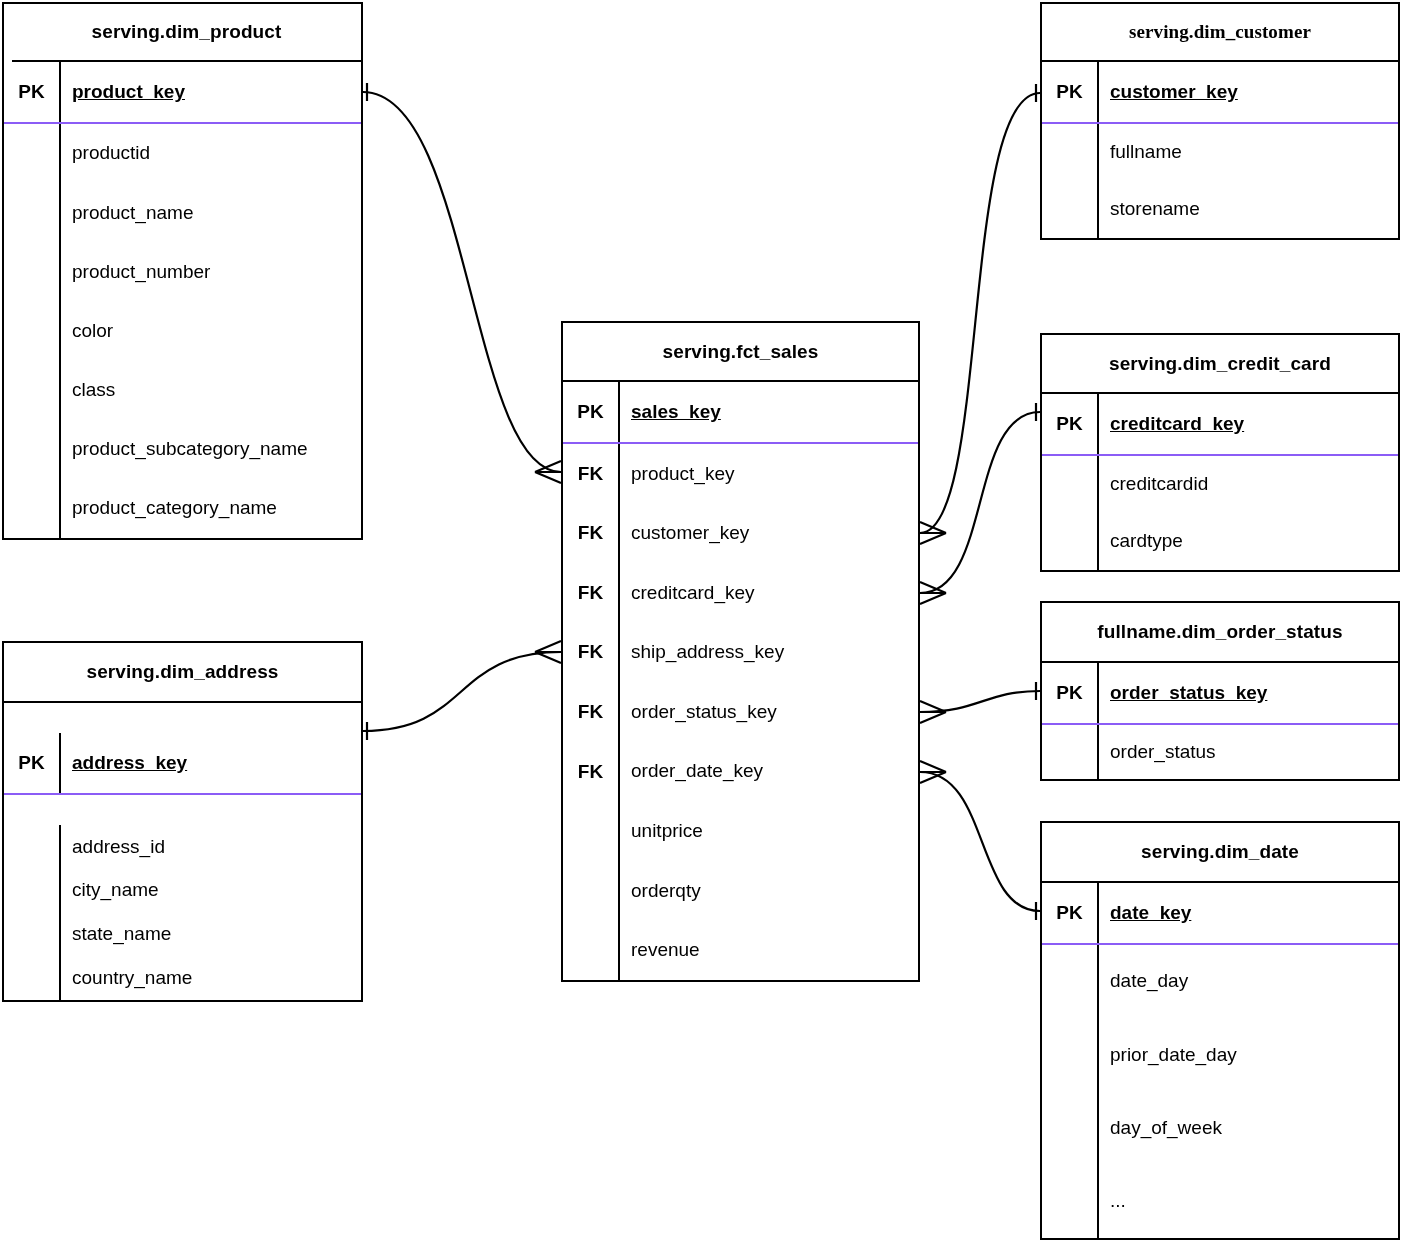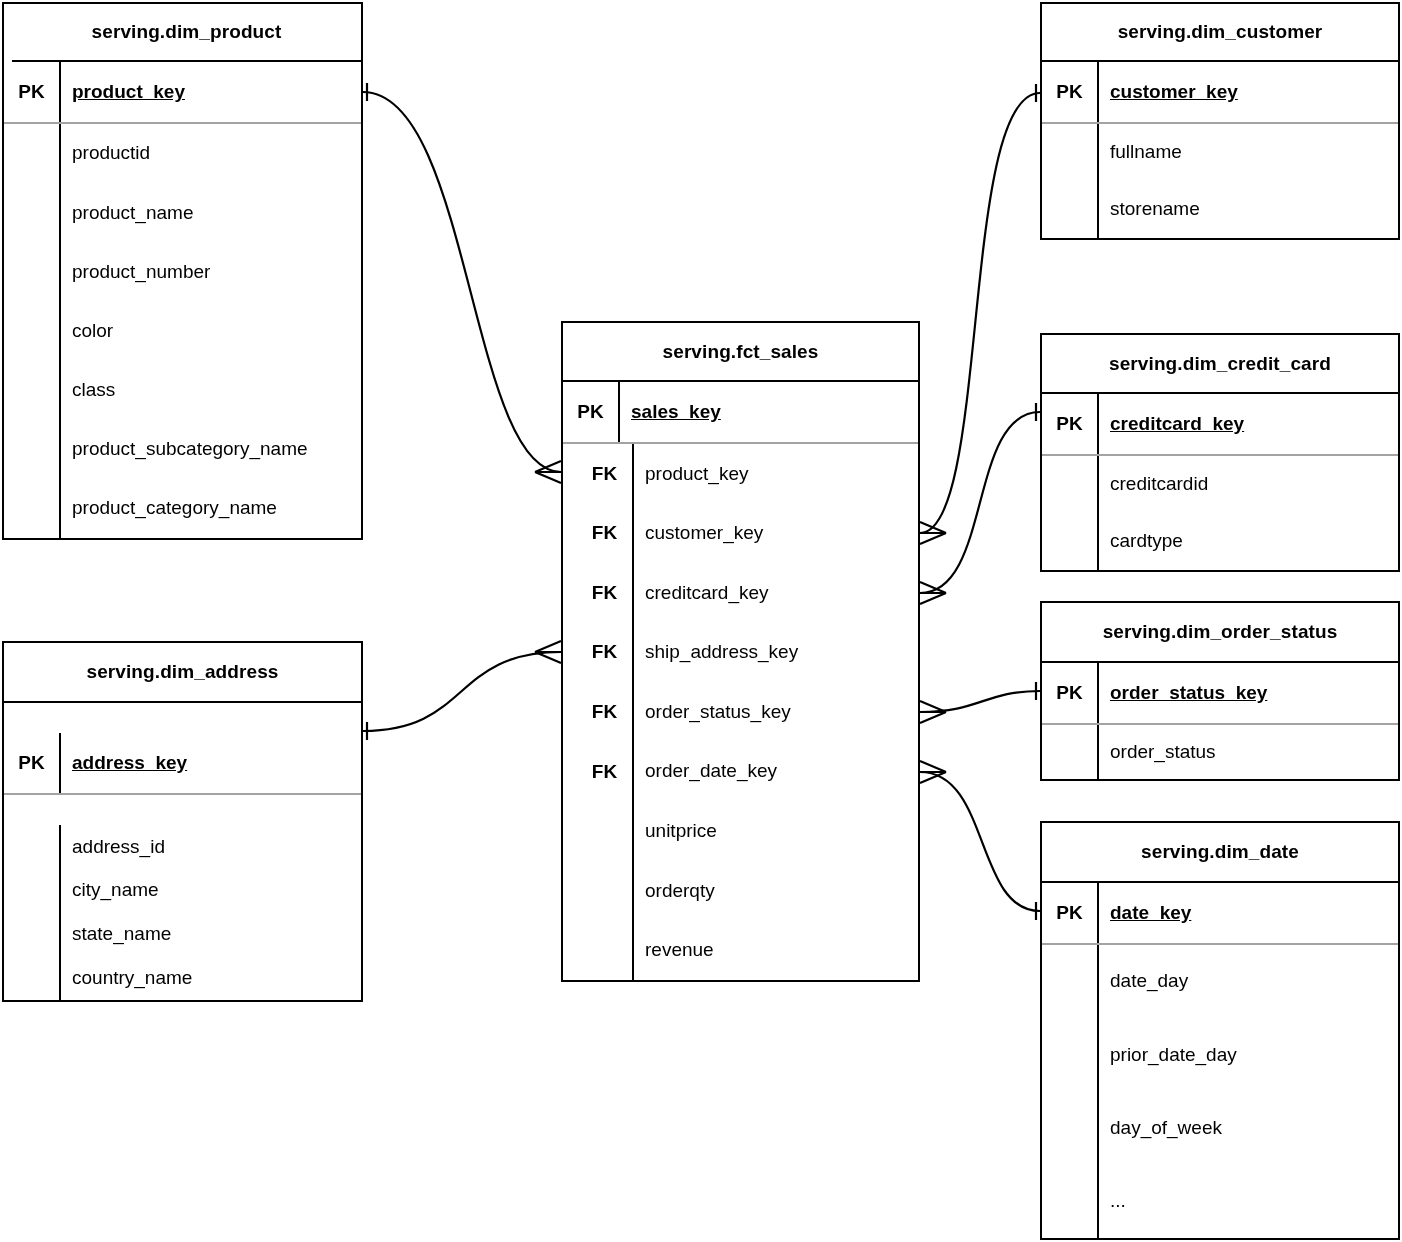--- a/index.html
+++ b/index.html
@@ -43,30 +43,29 @@
     display: flex;
     align-items: center;
     justify-content: center;
     border-bottom: 2px solid #000000;
     flex: 0 0 auto;
   }
   .rowgroup {
     display: flex;
     flex-direction: column;
     flex: 1 1 auto;
-    margin-left: 14px;
   }
   .erow {
     box-sizing: border-box;
     display: flex;
     flex: 1 1 auto;
     align-items: center;
   }
   .erow.pk-row {
-    border-bottom: 2px solid #a3a3a3;
+    border-bottom: 2px solid #8b5cf6;
   }
   .keycell {
     box-sizing: border-box;
     width: 57px;
     flex: 0 0 57px;
     align-self: stretch;
     display: flex;
     align-items: center;
     justify-content: center;
     font-size: 19px;
@@ -225,21 +224,21 @@
         <div class="namecell">orderqty</div>
       </div>
       <div class="erow">
         <div class="keycell blank"></div>
         <div class="namecell">revenue</div>
       </div>
     </div>
   </div>
 
   <div class="entity" id="ent-dim_customer" style="left: 1040px; top: 2px; width: 360px; height: 238px;">
-    <div class="entity-title" style="height: 58px; flex-basis: 58px;">serving.dim_customer</div>
+    <div class="entity-title" style="height: 58px; flex-basis: 58px; font-family: Liberation Serif, serif;">serving.dim_customer</div>
     <div class="erow pk-row" style="flex: 0 0 62px; height: 62px;">
       <div class="keycell">PK</div>
       <div class="namecell key">customer_key</div>
     </div>
     <div class="bodyrows">
       <div class="keycell blank"></div>
       <div class="names">
         <div class="namecell">fullname</div>
         <div class="namecell">storename</div>
       </div>
@@ -255,21 +254,21 @@
     <div class="bodyrows">
       <div class="keycell blank"></div>
       <div class="names">
         <div class="namecell">creditcardid</div>
         <div class="namecell">cardtype</div>
       </div>
     </div>
   </div>
 
   <div class="entity" id="ent-dim_order_status" style="left: 1040px; top: 601px; width: 360px; height: 180px;">
-    <div class="entity-title" style="height: 60px; flex-basis: 60px;">serving.dim_order_status</div>
+    <div class="entity-title" style="height: 60px; flex-basis: 60px;">fullname.dim_order_status</div>
     <div class="erow pk-row" style="flex: 0 0 62px; height: 62px;">
       <div class="keycell">PK</div>
       <div class="namecell key">order_status_key</div>
     </div>
     <div class="bodyrows">
       <div class="keycell blank"></div>
       <div class="names">
         <div class="namecell">order_status</div>
       </div>
     </div>

